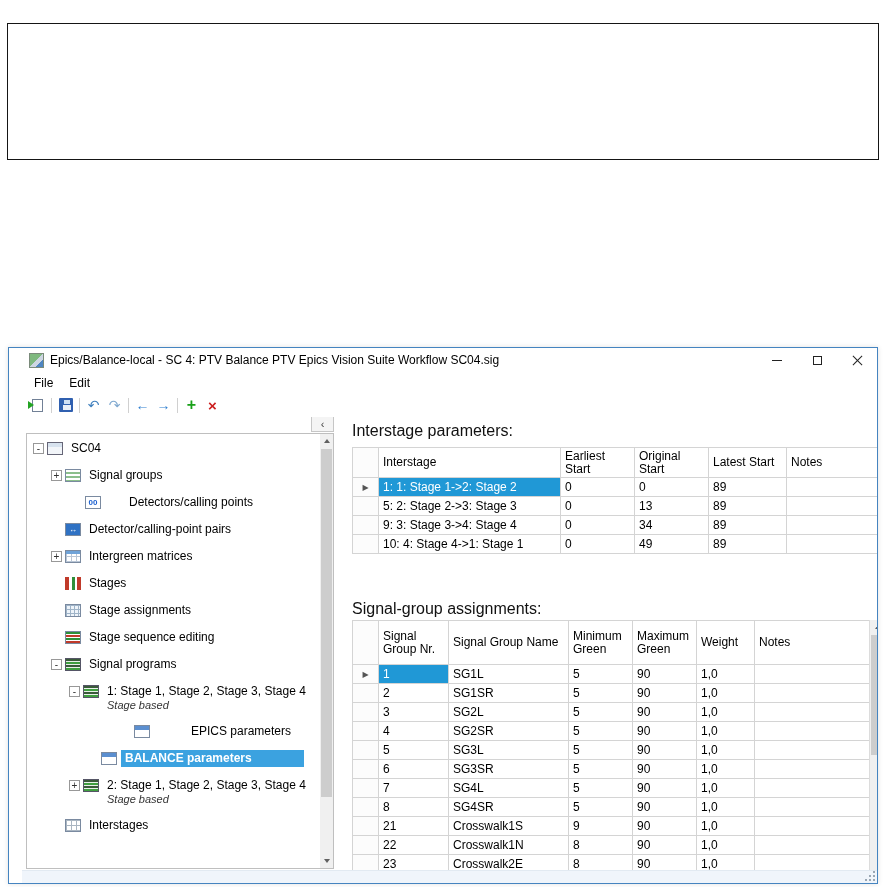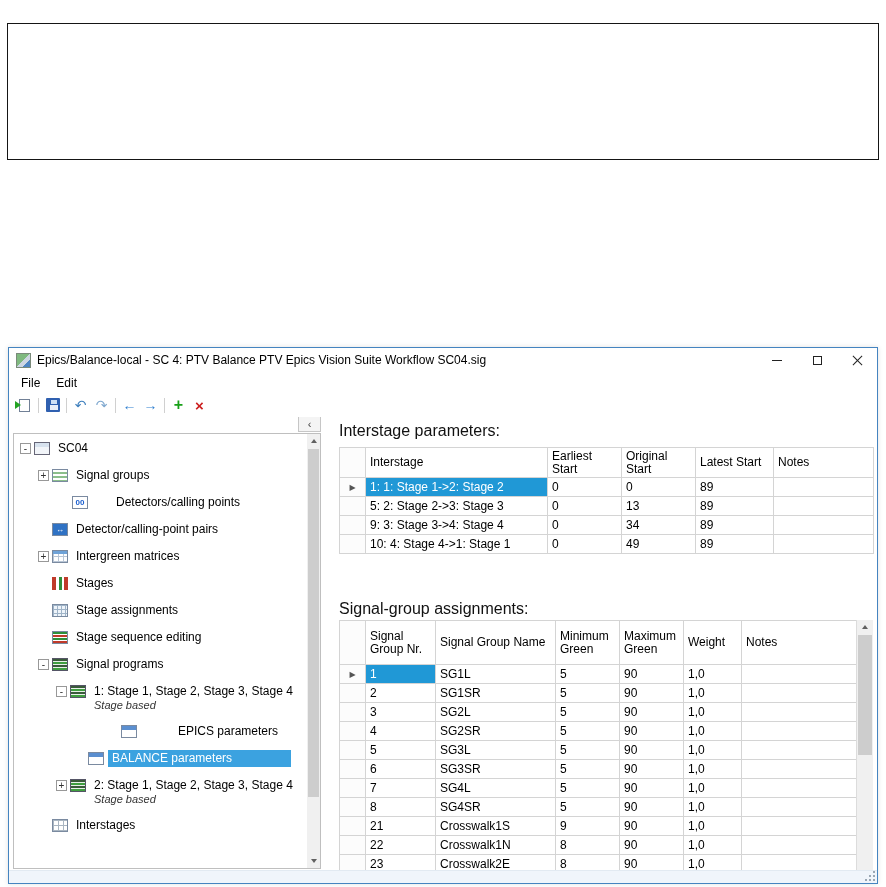--- a/index.html
+++ b/index.html
@@ -5,21 +5,21 @@
   * { margin:0; padding:0; box-sizing:border-box; }
   html,body { width:886px; height:887px; background:#fff;
     font-family:"Liberation Sans", sans-serif; color:#000; }
   .canvas { position:relative; width:886px; height:887px; background:#fff; overflow:hidden; }
 
   .top-box { position:absolute; left:7px; top:23px; width:872px; height:137px;
     background:#fff; border:1px solid #151515; }
 
   .app-window { position:absolute; left:8px; top:347px; width:870px; height:537px;
     background:#fff; border:1px solid var(--winborder,#4584c0);
-    display:flex; flex-direction:column; box-shadow:0 0 5px rgba(0,0,0,.12); }
+    display:flex; flex-direction:column; box-shadow:0 0 5px rgba(0,0,0,.12);padding-left:13px; }
 
   
   .titlebar { height:24px; flex:none; display:flex; align-items:center; padding-left:7px; }
   .win-icon { width:15px; height:15px; margin-right:6px; flex:none; border:1px solid #7a8a7a;
     background:linear-gradient(135deg,#7fb97f 0 48%,#cdd6e2 48% 72%,#4f86c2 72%); }
   .title-text { flex:1; font-size:12px; white-space:nowrap; overflow:hidden; }
   .win-controls { display:flex; height:100%; flex:none; }
   .win-btn { width:40px; height:100%; display:flex; align-items:center; justify-content:center; }
   .glyph-min { width:10px; height:1px; background:#222; display:block; }
   .glyph-max { width:9px; height:9px; border:1px solid #222; display:block; }
@@ -90,21 +90,21 @@
   .signal-programs-icon,.signal-program-icon { border-color:#556;
     background:repeating-linear-gradient(180deg,#3a5a3a 0 2px,#e8f0e8 2px 3px,#3f9f3f 3px 5px,#e8f0e8 5px 6px); }
   .epics-parameters-icon,.balance-parameters-icon { background:#fff; box-shadow:inset 0 4px 0 #5b8fd0; }
   .interstages-icon { background-color:#fff;
     background-image:linear-gradient(#aab6c2 1px,transparent 1px),
                      linear-gradient(90deg,#aab6c2 1px,transparent 1px);
     background-size:5px 5px; }
   .tlbl { flex:1; margin-right:16px; padding:1px 4px; }
   .tlbl .l1 { font-size:12px; line-height:15px; white-space:nowrap; }
   .tlbl .l2 { font-style:italic; font-size:11px; line-height:13px; color:#333; }
-  .tlbl.sel { background:var(--tsel,#3ba2e0); }
+  .tlbl.sel { background:var(--tsel,#3ba2e0);font-weight:bold; }
   .tlbl.sel .l1 { color:#fff; }
 
   
   .tree-scroll { position:absolute; right:0; top:0; width:13px; height:100%; background:#f0f0f0; }
   .sg-scroll { position:absolute; right:0; top:0; width:17px; height:100%; background:#f0f0f0; border-left:1px solid #dcdcdc; }
   .sb-btn { position:absolute; left:0; width:100%; height:14px; display:flex; align-items:center; justify-content:center; background:#f0f0f0; }
   .sb-btn.up { top:0; } .sb-btn.down { bottom:0; }
   .tri-up { width:0; height:0; border-left:3px solid transparent; border-right:3px solid transparent; border-bottom:4px solid #606060; }
   .tri-down { width:0; height:0; border-left:3px solid transparent; border-right:3px solid transparent; border-top:4px solid #606060; }
   .sb-thumb { position:absolute; left:1px; right:1px; background:#cdcdcd; }

